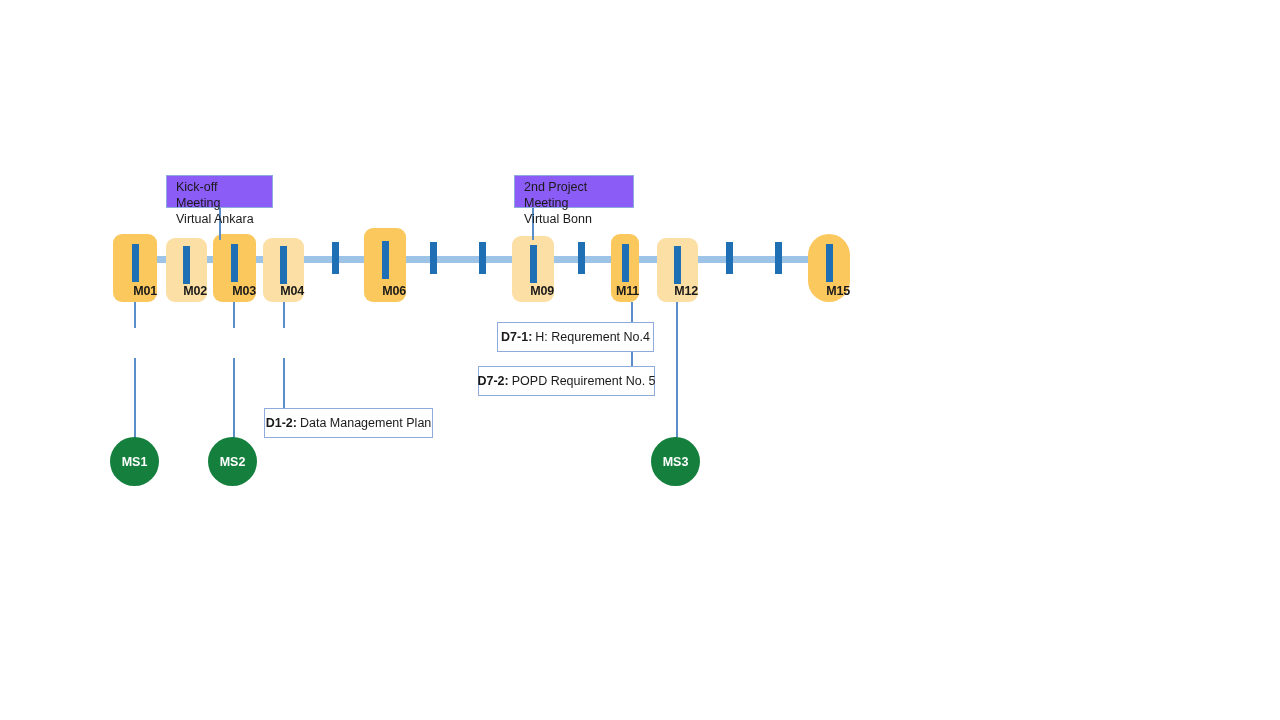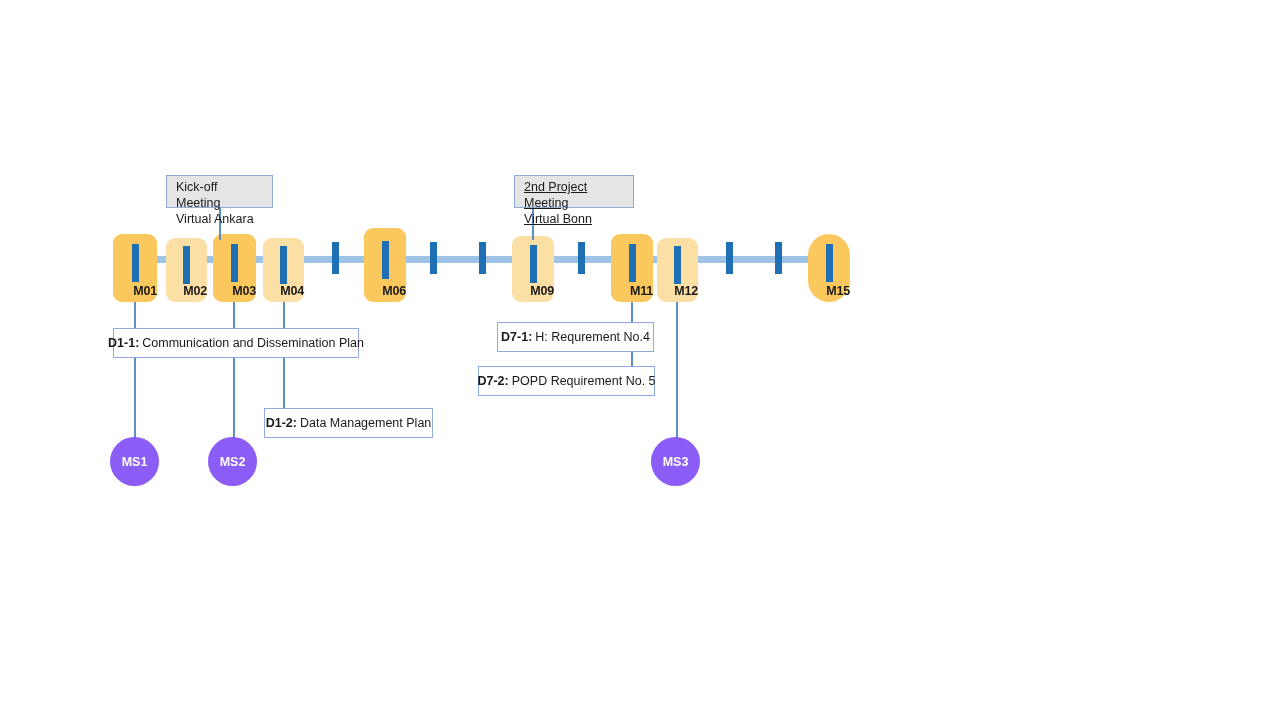--- a/index.html
+++ b/index.html
@@ -58,21 +58,21 @@
     font-size: 12.5px;
     font-weight: bold;
     color: #1a1a1a;
     letter-spacing: -0.2px;
   }
 
   
   .note {
     position: absolute;
     border: 1px solid #8FAADC;
-    background: #e5e5e5;
+    background: #8b5cf6;
     box-sizing: border-box;
     padding: 4px 12px 4px 9px;
     font-size: 12.5px;
     color: #1a1a1a;
     line-height: 1.27;
   }
 
   
   .deliv {
     position: absolute;
@@ -95,21 +95,21 @@
   .conn {
     position: absolute;
     width: 1.6px;
     background: #5B8DC8;
   }
 
   
   .ms {
     position: absolute;
     border-radius: 50%;
-    background: #8b5cf6;
+    background: #15803d;
     color: #ffffff;
     display: flex;
     align-items: center;
     justify-content: center;
     font-size: 12.5px;
     font-weight: bold;
   }
 </style>
 </head>
 <body>
@@ -149,21 +149,21 @@
   <div class="month dark" style="left:364px; top:228px; width:42px; height:74px;">
     <div class="mbar" style="top:13px; height:38px;"></div>
     <div class="mlabel">M06</div>
   </div>
 
   <div class="month light" style="left:512px; top:236px; width:42px; height:66px;">
     <div class="mbar" style="top:9px; height:38px;"></div>
     <div class="mlabel">M09</div>
   </div>
 
-  <div class="month dark" style="left:611px; top:234px; width:42px; height:68px;">
+  <div class="month dark" style="left:611px; top:234px; width:28px; height:68px;">
     <div class="mbar" style="top:10px; height:38px;"></div>
     <div class="mlabel">M11</div>
   </div>
 
   <div class="month light" style="left:657px; top:238px; width:41px; height:64px;padding-left:16px;">
     <div class="mbar" style="top:8px; height:38px;"></div>
     <div class="mlabel">M12</div>
   </div>
 
   <div class="month dark" style="left:808px; top:234px; width:42px; height:68px;border-radius:21px;">
@@ -172,33 +172,29 @@
   </div>
 
   <div class="conn" style="left:219px; top:207px; height:33px;"></div>
   <div class="conn" style="left:532px; top:207px; height:33px;"></div>
 
   <div class="note" style="left:166px; top:175px; width:107px; height:33px;">
     <div>Kick-off Meeting</div>
     <div>Virtual Ankara</div>
   </div>
 
-  <div class="note" style="left:514px; top:175px; width:120px; height:33px;text-decoration:underline;">
+  <div class="note" style="left:514px; top:175px; width:120px; height:33px;">
     <div>2nd Project Meeting</div>
     <div>Virtual Bonn</div>
   </div>
 
   <div class="conn" style="left:134px; top:302px; height:26px;"></div>
   <div class="conn" style="left:233px; top:302px; height:26px;"></div>
   <div class="conn" style="left:283px; top:302px; height:26px;"></div>
 
-  <div class="deliv" style="left:113px; top:328px; width:246px; height:30px;">
-    <span class="dcode">D1-1:</span>
-    <span>Communication and Dissemination Plan</span>
-  </div>
 
   <div class="conn" style="left:134px; top:358px; height:80px;"></div>
   <div class="conn" style="left:233px; top:358px; height:80px;"></div>
   <div class="conn" style="left:283px; top:358px; height:50px;"></div>
 
   <div class="deliv" style="left:264px; top:408px; width:169px; height:30px;">
     <span class="dcode">D1-2:</span>
     <span>Data Management Plan</span>
   </div>
 

